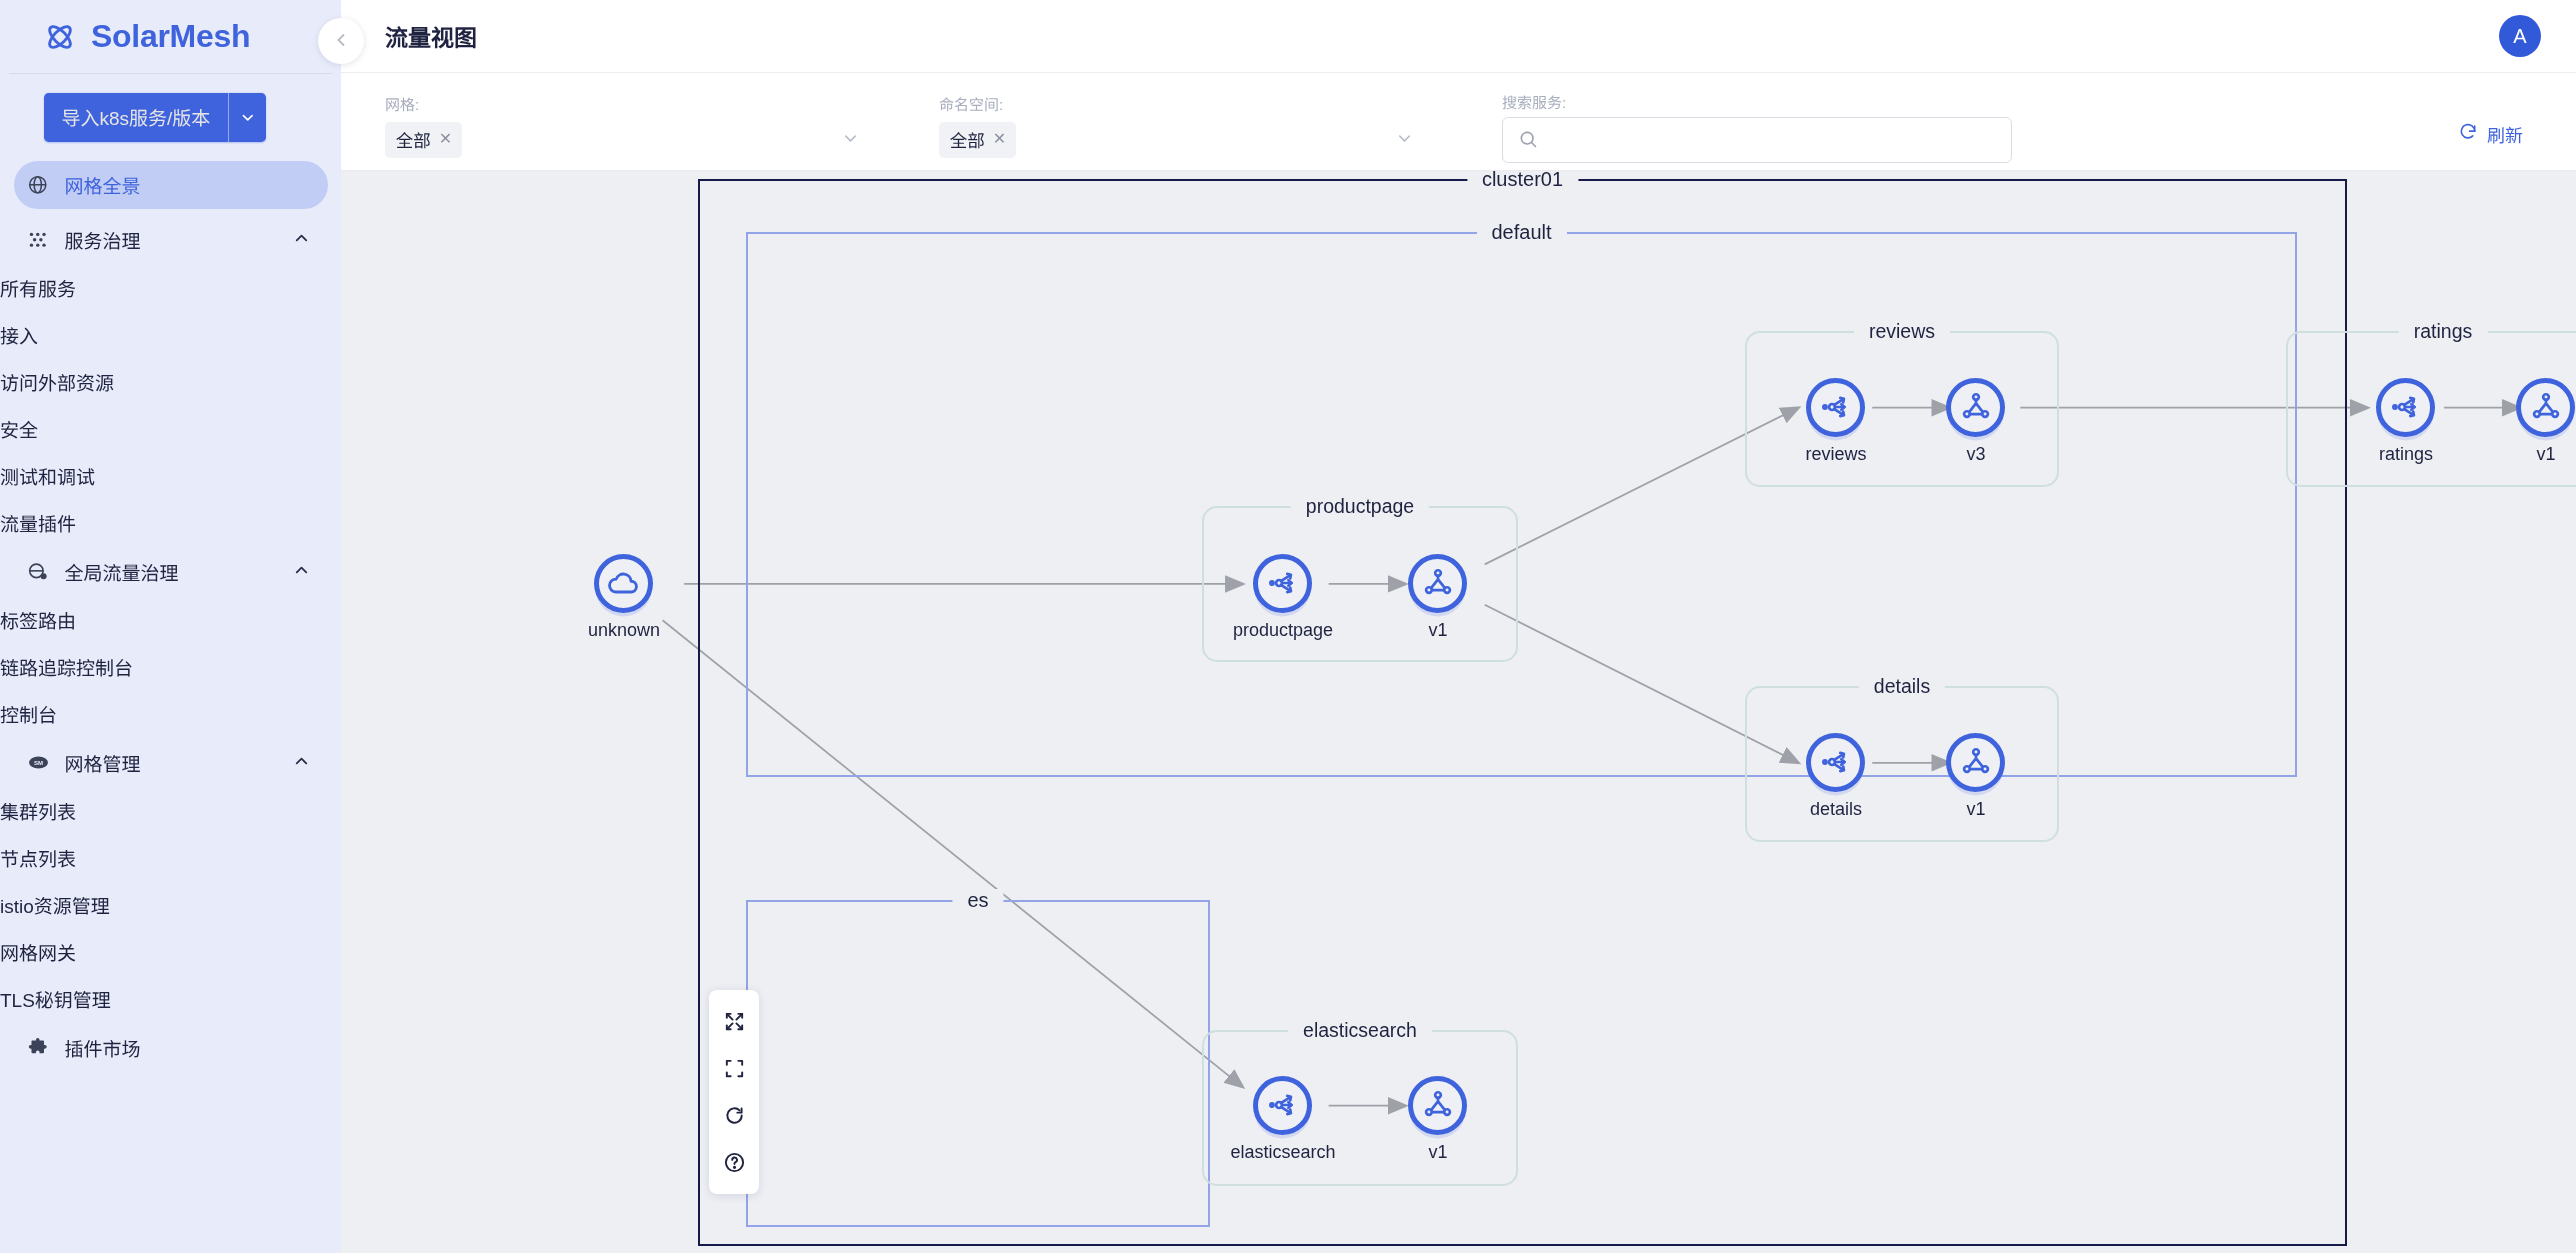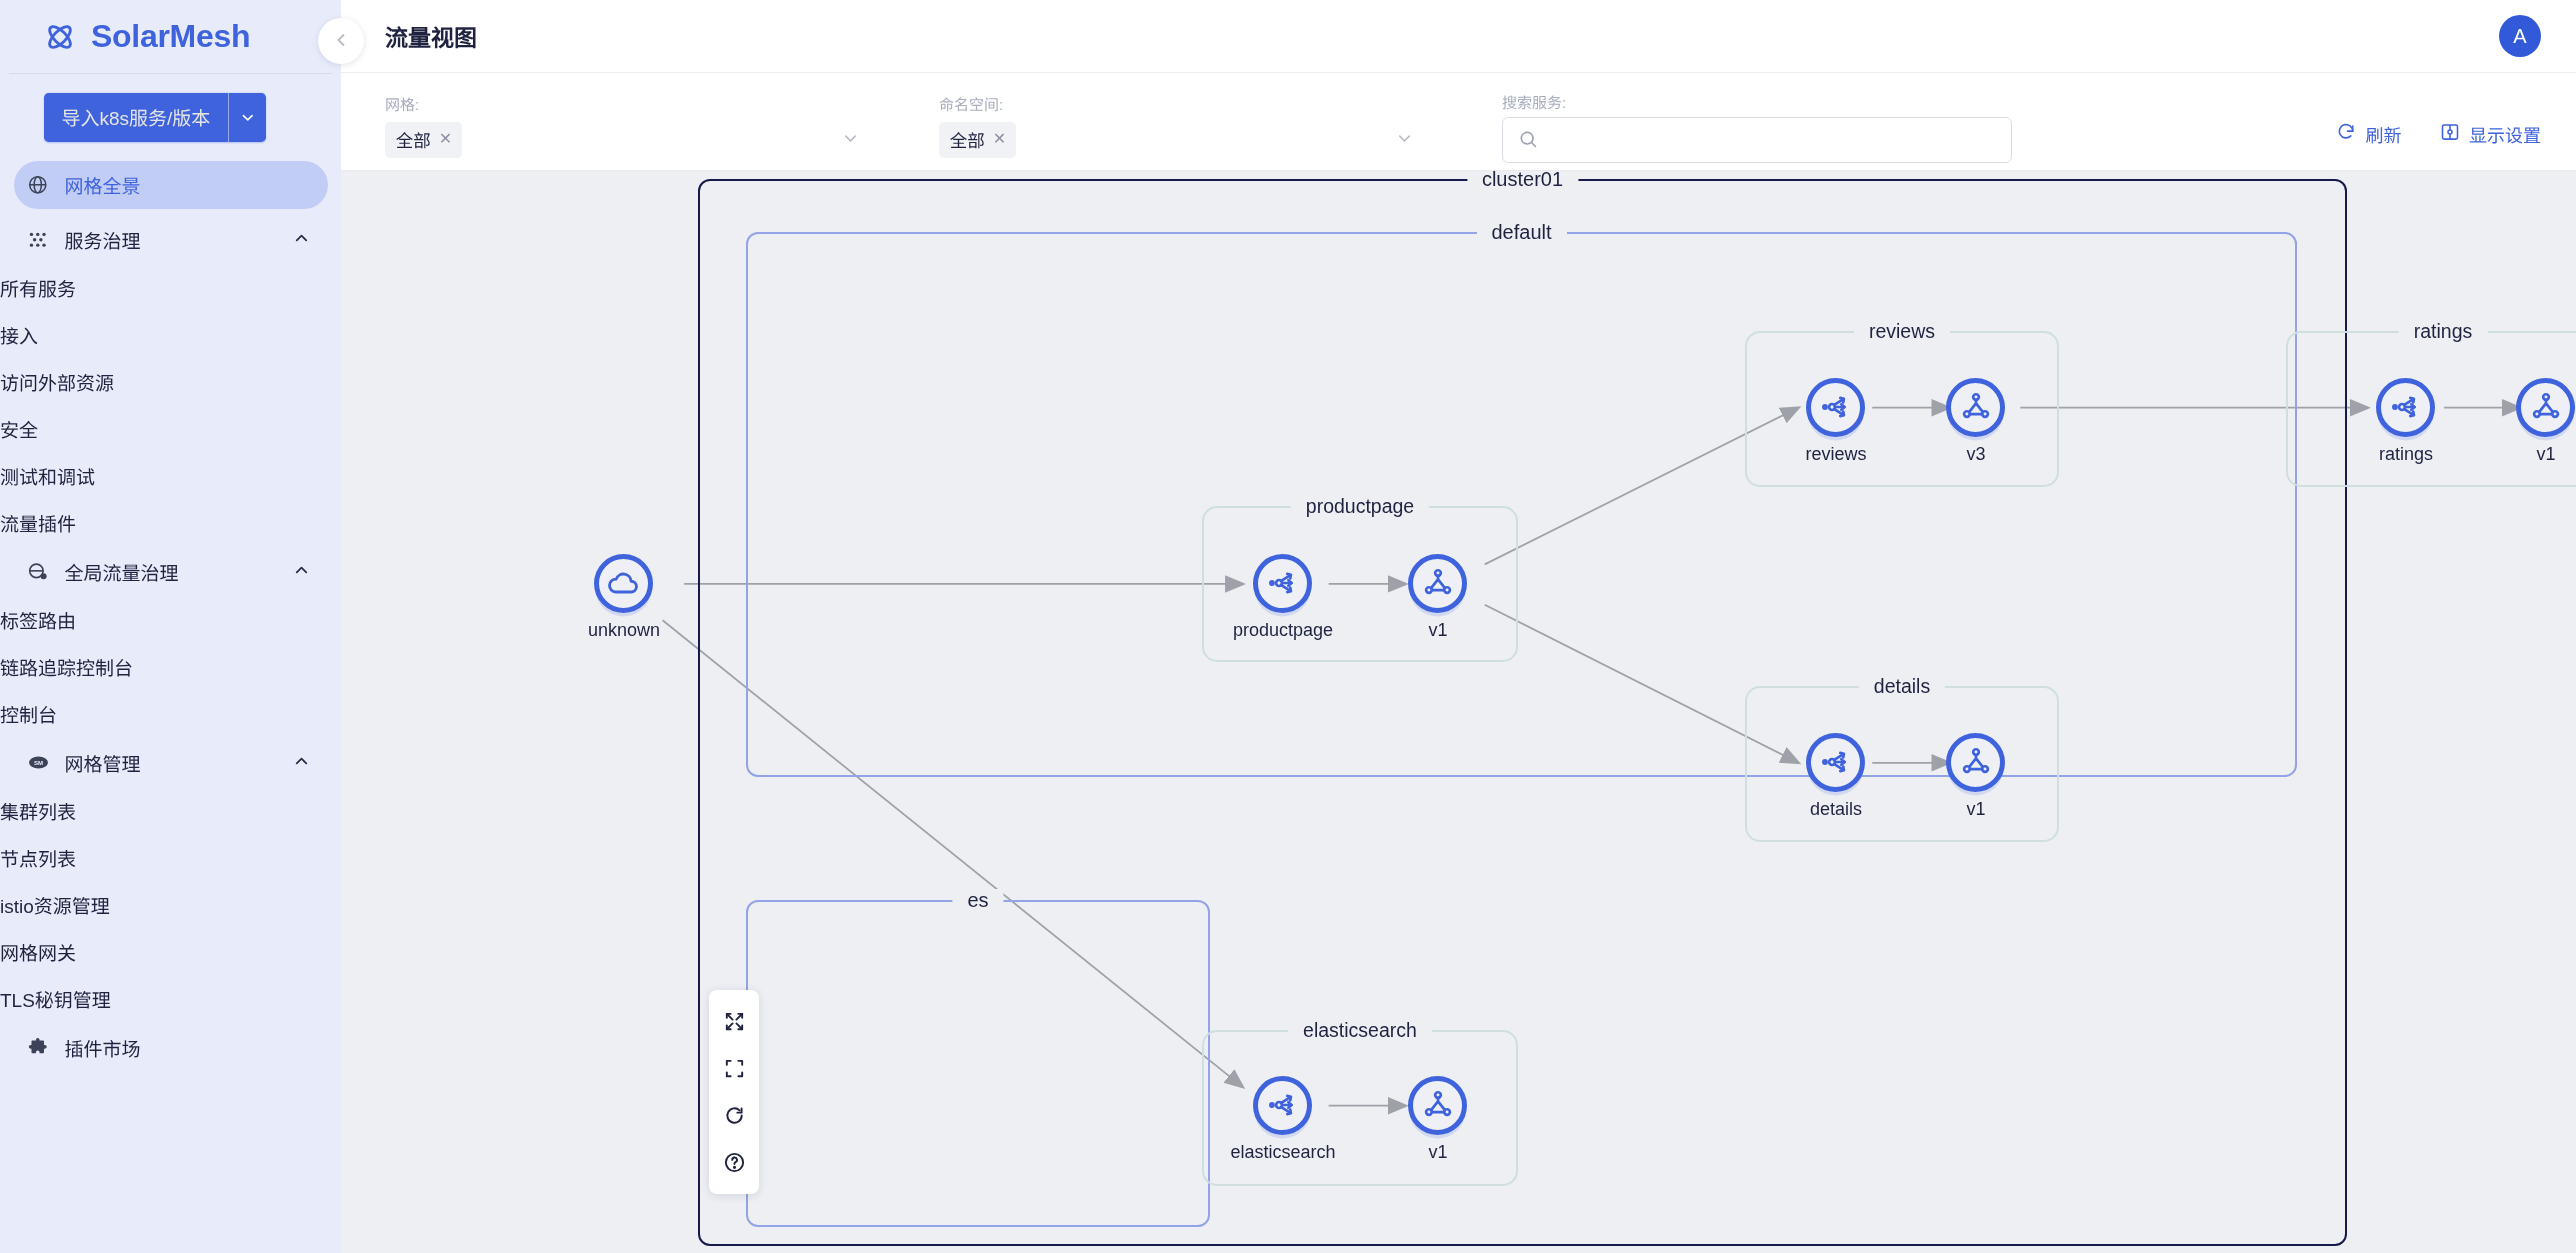--- a/index.html
+++ b/index.html
@@ -129,30 +129,30 @@
     display: flex; align-items: center; padding-left: 15px;
     background: #fff; cursor: text;
   }
   .search-box input {
     border: none; outline: none; background: transparent;
     font-size: 17.5px; color: #1f2340; margin-left: 9.4px; width: 431px;
     font-family: inherit;
   }
   .top-actions {
     position: absolute; right: 35px; top: 48px;
-    display: flex; align-items: center; gap: 38px;
+    display: flex; align-items: center; gap: 38px; flex-direction: column;
   }
   .act { display: flex; align-items: center; gap: 9.4px; color: #3f63dd; font-size: 18px; cursor: pointer; }
 
   
   .canvas { flex: 1; background: #edeff3; position: relative; overflow: hidden; }
   .graph-layer { position: absolute; inset: 0; }
 
   .grp {
-    position: absolute; border-radius: 12px;
+    position: absolute; border-radius: 0;
   }
   .grp > .grp-title {
     position: absolute; top: -13.5px; left: 50%; transform: translateX(-50%);
     background: #edeff3; padding: 0 15px; font-size: 20px; color: #1f2340;
     white-space: nowrap;
   }
   .grp-cluster { border: 2px solid #161a4a; }
   .grp-cluster > .grp-title { font-size: 20px; }
   .grp-ns { border: 2px solid #93a3e8; }
   .grp-svc { border: 2px solid #cfdfe0; border-radius: 15px; }

